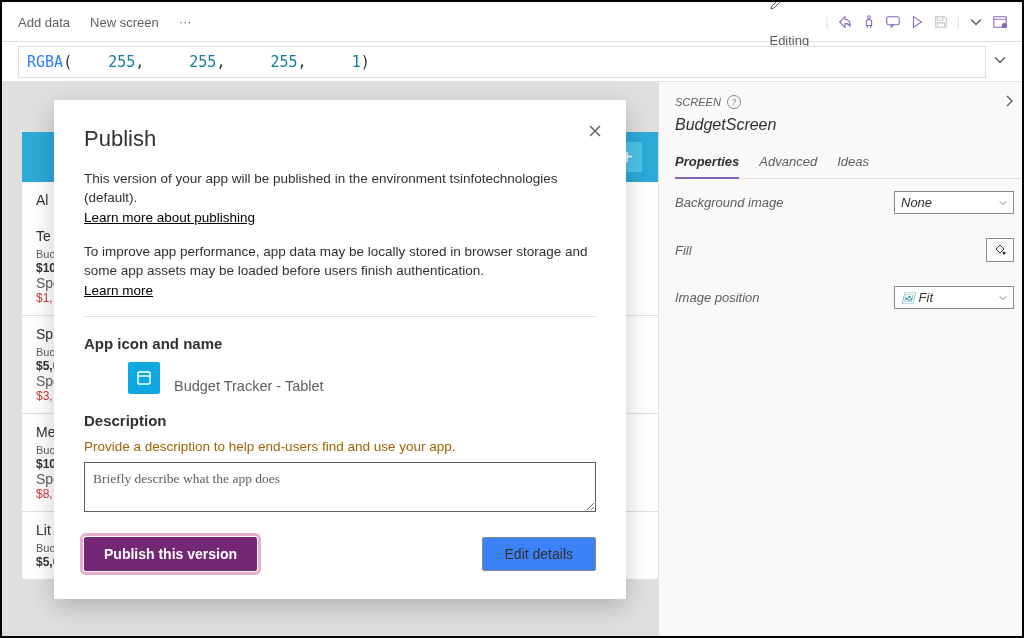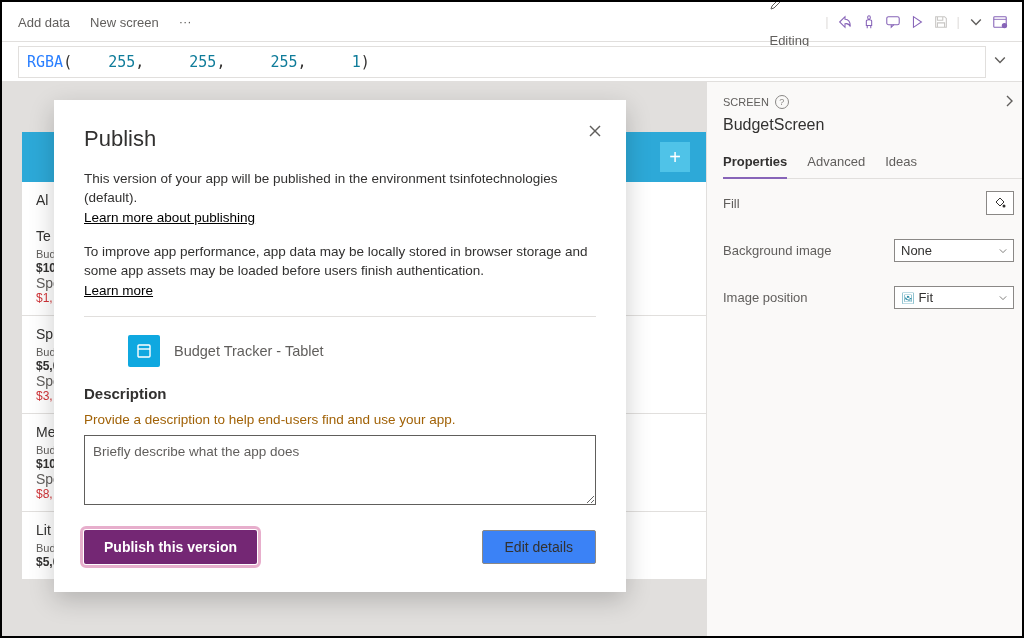--- a/index.html
+++ b/index.html
@@ -27,21 +27,21 @@
     .canvas-plus { width: 30px; height: 30px; background: #4fc3e8; display: flex; align-items: center; justify-content: center; font-size: 20px; }
     .canvas-body { background: #fff; }
     .canvas-row { padding: 10px 14px; border-bottom: 1px solid #e1dfdd; }
     .row-cat { font-size: 14px; color: #323130; margin-bottom: 2px; }
     .row-bud { font-size: 11px; color: #605e5c; }
     .row-amt { font-size: 12px; font-weight: 600; }
     .row-spent { font-size: 14px; color: #605e5c; margin-top: 3px; }
     .row-spent-amt { color: #d13438; font-size: 12px; }
     .canvas-al { padding: 10px 14px; font-size: 14px; color: #323130; background: #fff; }
     
-    .side-panel { width: 316px; background: #faf9f8; border-left: 1px solid #e1dfdd; padding: 12px 0 0 16px; }
+    .side-panel { width: 364px; background: #faf9f8; border-left: 1px solid #e1dfdd; padding: 12px 0 0 16px; font-style: italic; }
     .panel-header { display: flex; align-items: center; gap: 6px; color: #605e5c; font-size: 11px; margin-bottom: 6px; }
     .panel-header-right { margin-left: auto; margin-right: 8px; }
     .info-circle { width: 14px; height: 14px; border: 1px solid #8a8886; border-radius: 50%; display: inline-flex; align-items: center; justify-content: center; font-size: 9px; color: #8a8886; }
     .screen-name { font-size: 16px; color: #323130; margin-bottom: 14px; }
     .tabs { display: flex; gap: 20px; border-bottom: 1px solid #e1dfdd; margin-right: 0; }
     .tab { padding: 6px 0 8px; font-size: 13px; color: #605e5c; cursor: pointer; }
     .tab.active { color: #323130; font-weight: 600; border-bottom: 2px solid #8764b8; margin-bottom: -1px; }
     .prop-row { display: flex; align-items: center; padding: 12px 8px 12px 0; }
     .prop-label { flex: 1; font-size: 13px; color: #605e5c; }
     .prop-control { }
@@ -51,25 +51,25 @@
     
     .overlay { position: absolute; inset: 0; background: rgba(255,255,255,0.0); display: flex; align-items: flex-start; justify-content: flex-start; pointer-events: none; }
     .dialog { position: absolute; top: 98px; left: 52px; width: 572px; background: #fff; box-shadow: 0 8px 24px rgba(0,0,0,0.2); padding: 26px 30px 28px; pointer-events: auto; }
     .dialog-title { font-size: 22px; font-weight: 400; margin-bottom: 18px; }
     .dialog-close { position: absolute; top: 24px; right: 24px; cursor: pointer; color: #605e5c; font-size: 16px;}
     .dialog p { font-size: 13.5px; color: #323130; line-height: 1.4; margin-bottom: 2px; }
     .dialog a { color: #000000; text-decoration: underline; font-size: 13.5px; cursor: pointer; }
     .dialog-section { margin-top: 18px; }
     .dialog-hr { border: none; border-top: 1px solid #e1dfdd; margin: 18px 0 0; }
     .dialog-h { font-size: 15px; font-weight: 600; margin-bottom: 10px; }
-    .app-icon-row { display: flex; align-items: center; gap: 14px; padding-left: 44px; }
+    .app-icon-row { display: flex; align-items: flex-end; gap: 14px; padding-left: 44px; }
     .app-icon { width: 32px; height: 32px; background: #0fa8e0; border-radius: 2px; display: flex; align-items: center; justify-content: center; color: #fff; }
     .app-name-text { font-size: 14.5px; color: #605e5c; }
     .desc-sub { font-size: 13.5px; color: #a16207; margin: 4px 0 8px; }
-    .desc-textarea { width: 100%; height: 70px; border: 1px solid #605e5c; padding: 8px; font-family: Liberation Sans, sans-serif; font-size: 13.5px; resize: both; }
+    .desc-textarea { width: 100%; height: 50px; border: 1px solid #605e5c; padding: 8px; font-family: Liberation Serif, serif; font-size: 13.5px; resize: both; }
     .desc-textarea::placeholder { color: #605e5c; }
     .dialog-buttons { display: flex; justify-content: space-between; gap: 14px; margin-top: 22px; }
     .btn-primary { background: #742774; color: #fff; border: none; padding: 9px 20px; font-size: 14px; font-weight: 600; cursor: pointer; border-radius: 2px; outline: 3px solid rgba(215,120,170,0.6); outline-offset: 1px; position: relative; }
     .btn-secondary { background: #3b82f6; color: #323130; border: 1px solid #8a8886; padding: 8px 22px; font-size: 14px; cursor: pointer; border-radius: 2px; }
   </style>
 </head>
 <body>
 
 <div class="toolbar">
   <div class="toolbar-left">
@@ -222,37 +222,37 @@
           </svg>
       </span>
     </div>
     <div class="screen-name">BudgetScreen</div>
     <div class="tabs">
       <div class="tab active">Properties</div>
       <div class="tab">Advanced</div>
       <div class="tab">Ideas</div>
     </div>
     <div class="prop-row">
+      <div class="prop-label">Background image</div>
+      <div class="prop-control">
+        <div class="dropdown">
+          <span>None</span>
+          <svg width="8" height="8" viewBox="0 0 10 10">
+              <path d="M1 3 L5 7 L9 3" fill="none" stroke="#605e5c"></path>
+            </svg>
+        </div>
+      </div>
+    </div>
+    <div class="prop-row">
       <div class="prop-label">Fill</div>
       <div class="prop-control">
         <div class="fill-btn">
           <svg width="14" height="14" viewBox="0 0 14 14">
               <path d="M7 2 L11 6 L7 10 L3 6 Z" fill="none" stroke="#323130"></path>
               <circle cx="11" cy="10" r="1.5" fill="#323130"></circle>
-            </svg>
-        </div>
-      </div>
-    </div>
-    <div class="prop-row">
-      <div class="prop-label">Background image</div>
-      <div class="prop-control">
-        <div class="dropdown">
-          <span>None</span>
-          <svg width="8" height="8" viewBox="0 0 10 10">
-              <path d="M1 3 L5 7 L9 3" fill="none" stroke="#605e5c"></path>
             </svg>
         </div>
       </div>
     </div>
     <div class="prop-row">
       <div class="prop-label">Image position</div>
       <div class="prop-control">
         <div class="dropdown">
           <span><span class="dd-icon">🖼</span> <span>Fit</span></span>
           <svg width="8" height="8" viewBox="0 0 10 10">
@@ -274,20 +274,21 @@
     </span>
     <div class="dialog-title">Publish</div>
     <p>This version of your app will be published in the environment tsinfotechnologies (default).</p>
     <a>Learn more about publishing</a>
     <div class="dialog-section">
       <p>To improve app performance, app data may be locally stored in browser storage and some app assets may be loaded before users finish authentication.</p>
       <a>Learn more</a>
     </div>
     <hr class="dialog-hr">
     <div class="dialog-section">
+      <div class="dialog-h">App icon and name</div>
       <div class="app-icon-row">
         <div class="app-icon">
           <svg width="18" height="18" viewBox="0 0 18 18">
               <rect x="3" y="3" width="12" height="12" rx="1" fill="none" stroke="#fff" stroke-width="1.4"></rect>
               <line x1="3" y1="7" x2="15" y2="7" stroke="#fff" stroke-width="1.4"></line>
             </svg>
         </div>
         <div class="app-name-text">Budget Tracker - Tablet</div>
       </div>
     </div>

